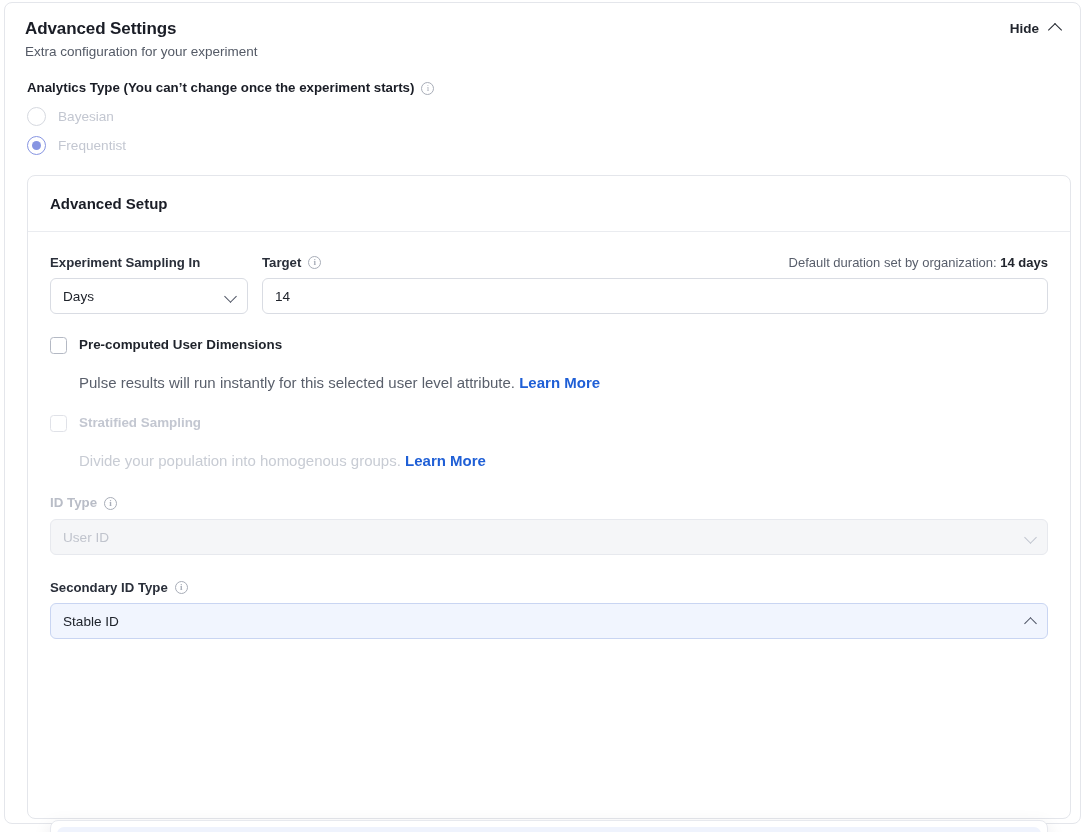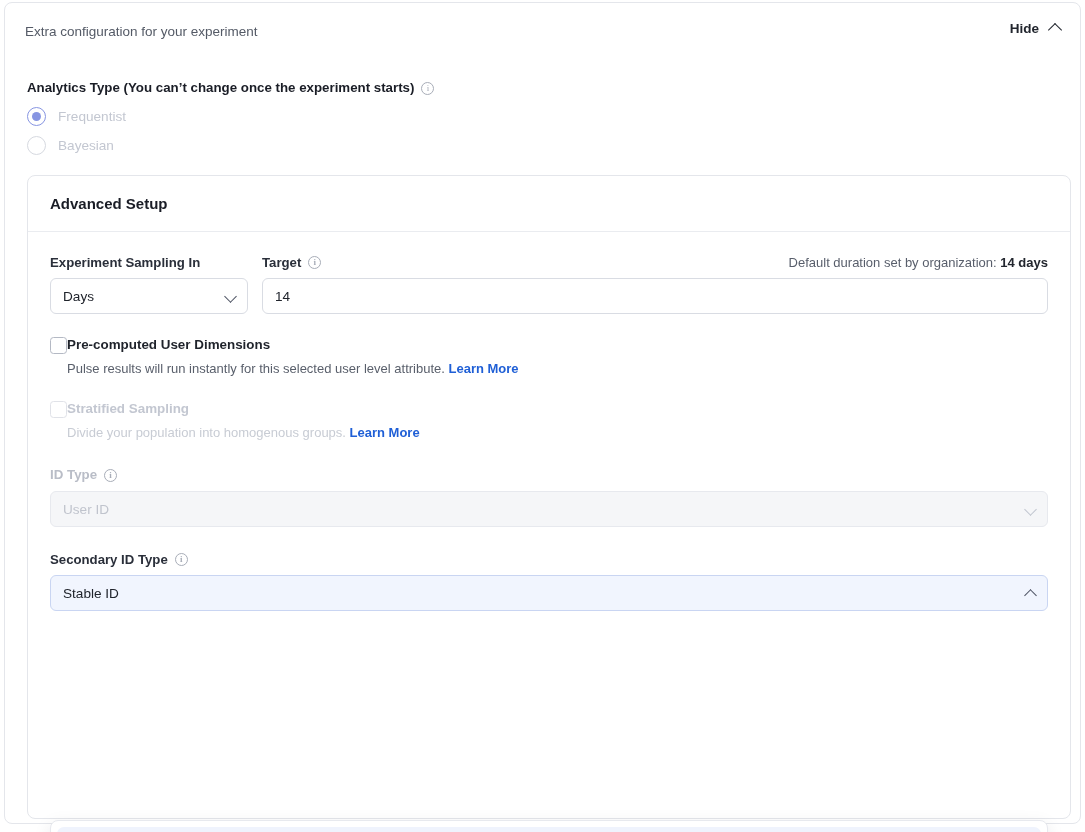--- a/index.html
+++ b/index.html
@@ -116,29 +116,29 @@
   .caret-g { width: 11px; height: 8px; position: relative; display: block; }
   .caret-g::before {
     content: ""; position: absolute; left: 1px; top: 0;
     width: 8px; height: 8px;
     border-left: 1.6px solid #4a5060; border-top: 1.6px solid #4a5060;
     transform: rotate(225deg);
   }
   .caret-g.up::before { transform: rotate(45deg); top: 2px; }
 
   
-  .check-row { display: flex; gap: 0; margin-top: 22px; }
+  .check-row { display: flex; gap: 12px; margin-top: 22px; }
   .checkbox {
     width: 17px; height: 17px; border: 1.7px solid #b4b9c4;
     border-radius: 3.5px; background: #fff; flex: none; margin-top: 1px;
   }
   .checkbox.disabled { border-color: #e0e2e8; }
   .check-title { font-size: 13.4px; font-weight: bold; color: #1f232b; line-height: 18px; }
   .check-title.disabled { color: #c3c7d1; }
-  .check-desc { font-size: 13px; color: #595f6b; line-height: 18px; margin-top: 6px; }
+  .check-desc { font-size: 15px; color: #595f6b; line-height: 18px; margin-top: 20px; }
   .check-desc.disabled { color: #c8ccd4; }
   .link { color: #1f5fd6; font-weight: bold; text-decoration: none; cursor: pointer; }
 
   
   .id-field { margin-top: 24px; text-align: right; }
   .select-box.disabled {
     background: #f5f6f8; border-color: #e7e9ee; color: #c0c4cd; cursor: default;
   }
   .select-box.disabled .caret-g::before { border-color: #bfc4ce; }
   .select-box.active {
@@ -156,40 +156,41 @@
     padding: 9px 16px; border-radius: 7px; cursor: pointer;
   }
   .opt.selected { background: #eff3fd; }
 </style>
 </head>
 <body>
 
 <div class="panel">
 
   <div class="panel-header">
+    <div class="panel-title">Advanced Settings</div>
     <div class="panel-subtitle">Extra configuration for your experiment</div>
     <div class="hide-toggle">
       <span class="hide-label">Hide</span>
       <span class="chev-up"></span>
     </div>
   </div>
 
   <div class="analytics-block">
     <div class="field-label-row">
       <span class="field-label">Analytics Type (You can’t change once the experiment starts)</span>
       <span class="info-icon"></span>
     </div>
 
     <div class="radio-row">
+      <span class="radio"></span>
+      <span class="radio-label">Bayesian</span>
+    </div>
+    <div class="radio-row">
       <span class="radio checked"></span>
       <span class="radio-label">Frequentist</span>
-    </div>
-    <div class="radio-row">
-      <span class="radio"></span>
-      <span class="radio-label">Bayesian</span>
     </div>
   </div>
 
   <div class="setup-card">
     <div class="setup-card-header">
       <span class="setup-card-title">Advanced Setup</span>
     </div>
 
     <div class="setup-body">
 

